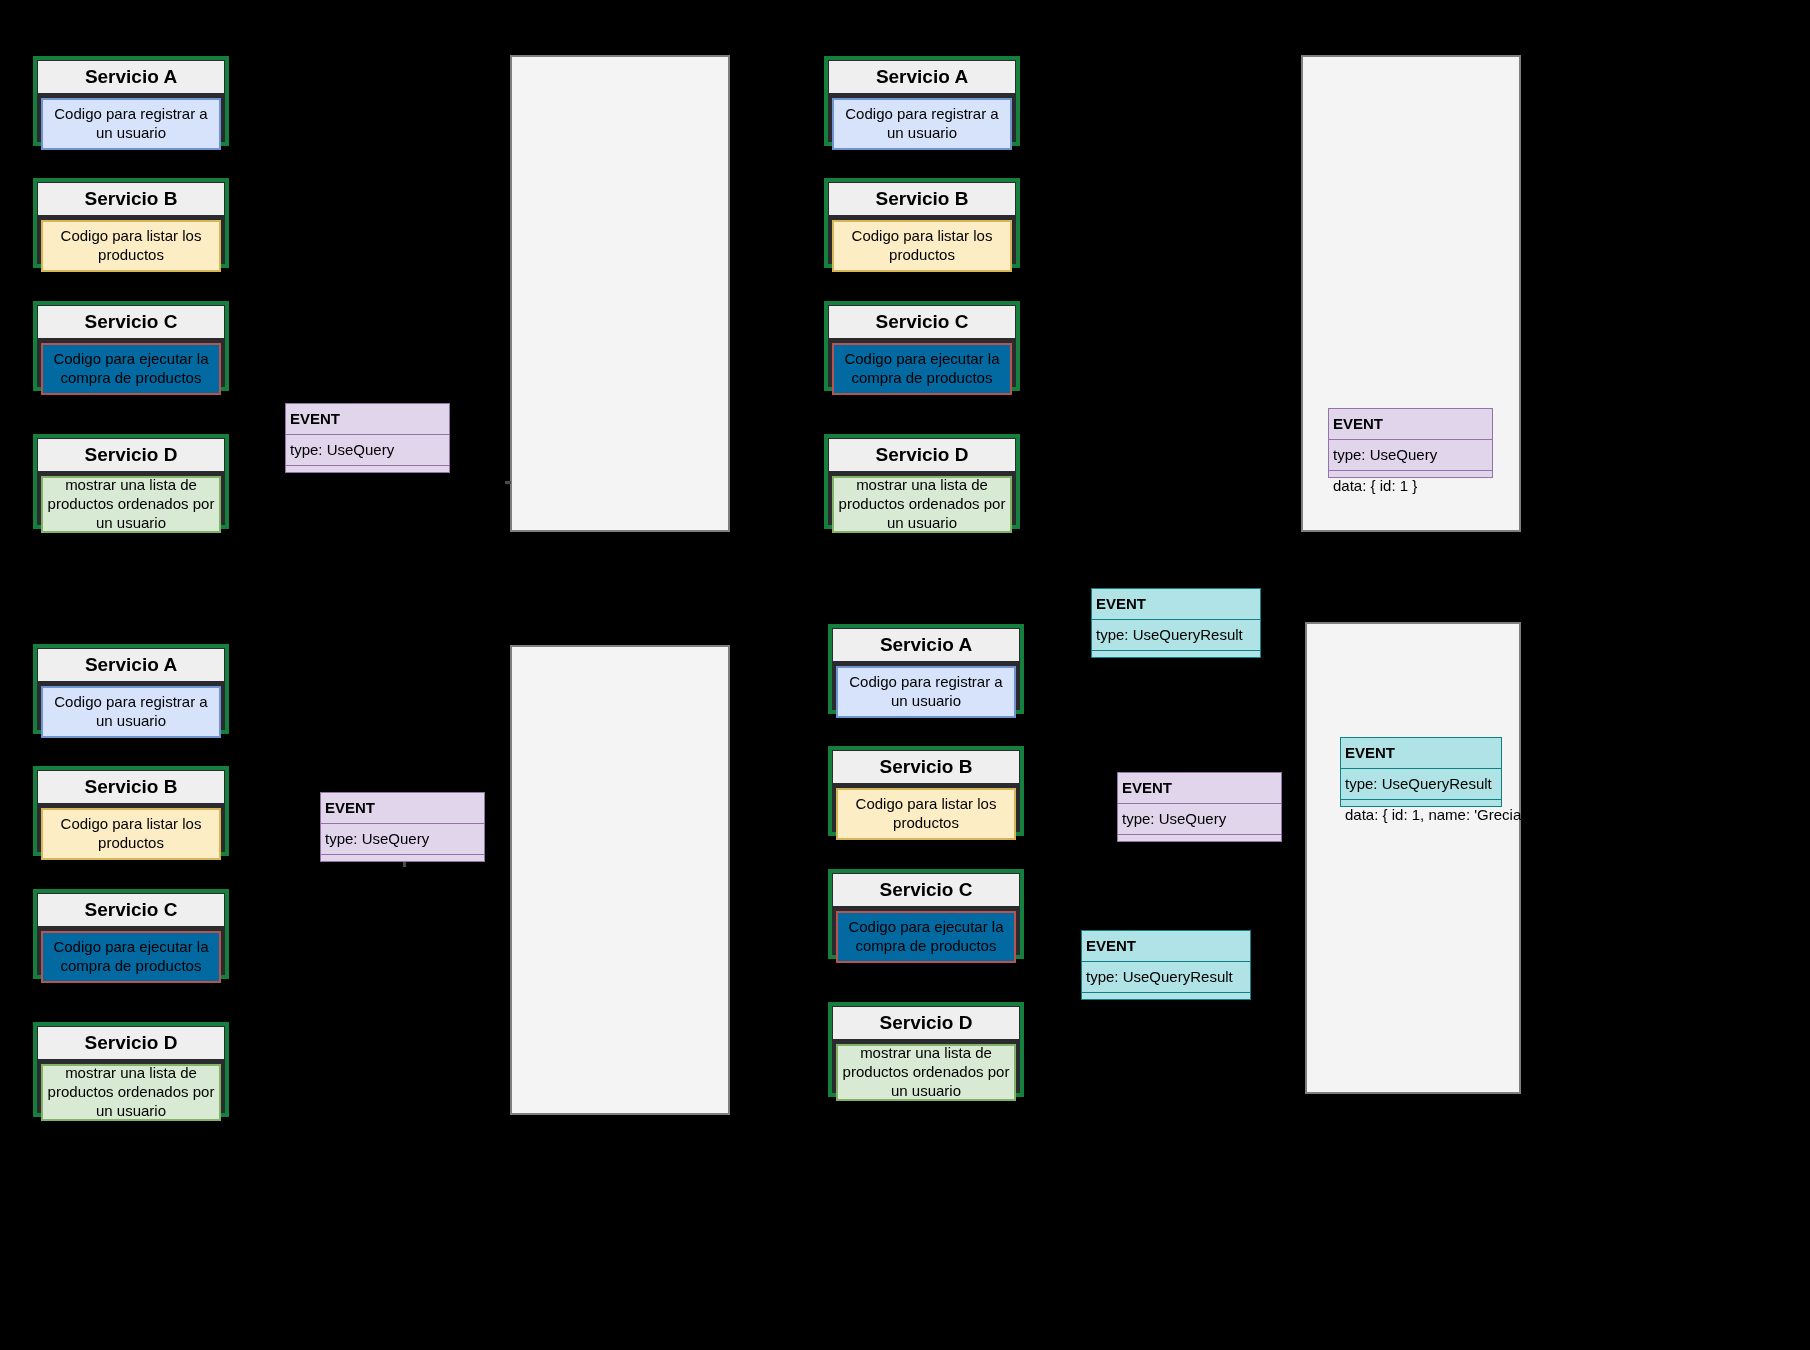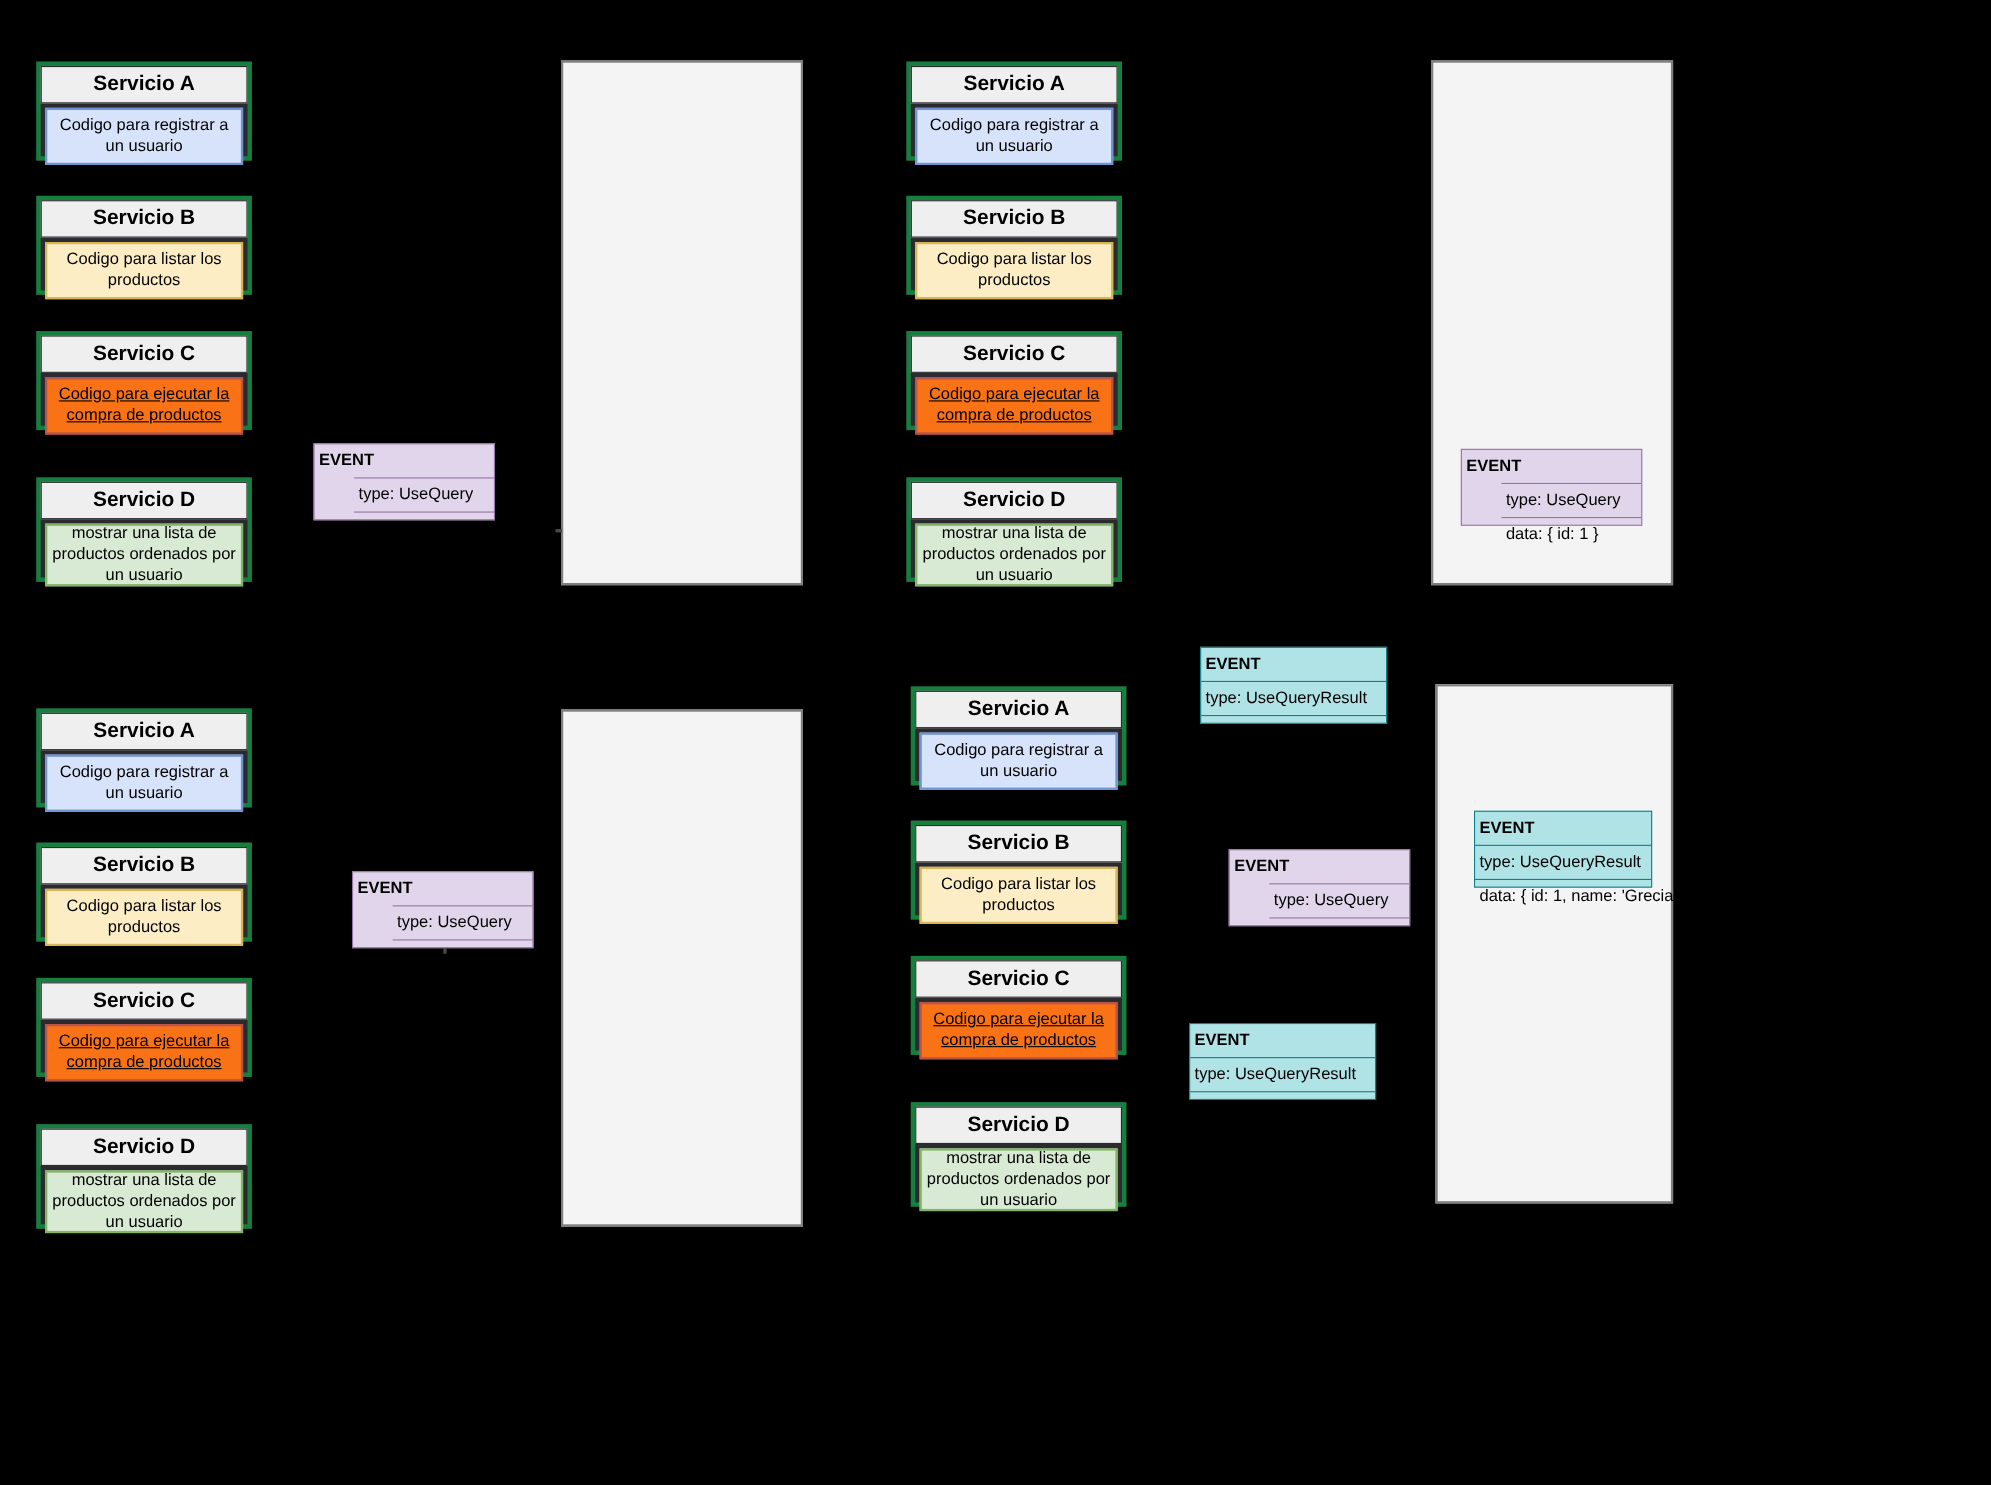--- a/index.html
+++ b/index.html
@@ -41,21 +41,21 @@
     align-items: center;
     justify-content: center;
     text-align: center;
     font-size: 15px;
     color: #000000;
     line-height: 1.25;
     padding: 0 2px;
   }
   .svc-a .svc-body { background: #d6e3fb; border-color: #7093d1; }
   .svc-b .svc-body { background: #fdedc4; border-color: #d6b656; }
-  .svc-c .svc-body { background: #f97316; border-color: #b85450; text-decoration: underline; }
+  .svc-c .svc-body { background: #0369a1; border-color: #b85450; }
   .svc-d .svc-body { background: #d8ead3; border-color: #82b366; }
 
   
   .event {
     position: absolute;
     border-width: 1.5px;
     border-style: solid;
     display: flex;
     flex-direction: column;
     color: #000000;
@@ -67,21 +67,21 @@
     padding: 7px 4px 8px 4px;
     white-space: nowrap;
   }
   .event .ev-head {
     font-weight: bold;
     font-size: 15px;
   }
   .event .ev-row + .ev-row { border-top-width: 1.5px; border-top-style: solid; }
 
   .event.ev-query { background: #e1d5ec; border-color: #9673a6; }
-  .event.ev-query .ev-row + .ev-row { border-top-color: #9673a6; margin-left: 36px; }
+  .event.ev-query .ev-row + .ev-row { border-top-color: #9673a6; }
   .event.ev-result { background: #b0e3e6; border-color: #0e8088; }
   .event.ev-result .ev-row + .ev-row { border-top-color: #0e8088; }
 
   
   .panel {
     position: absolute;
     background: #f4f4f4;
     border: 2px solid #7f7f7f;
   }
 

